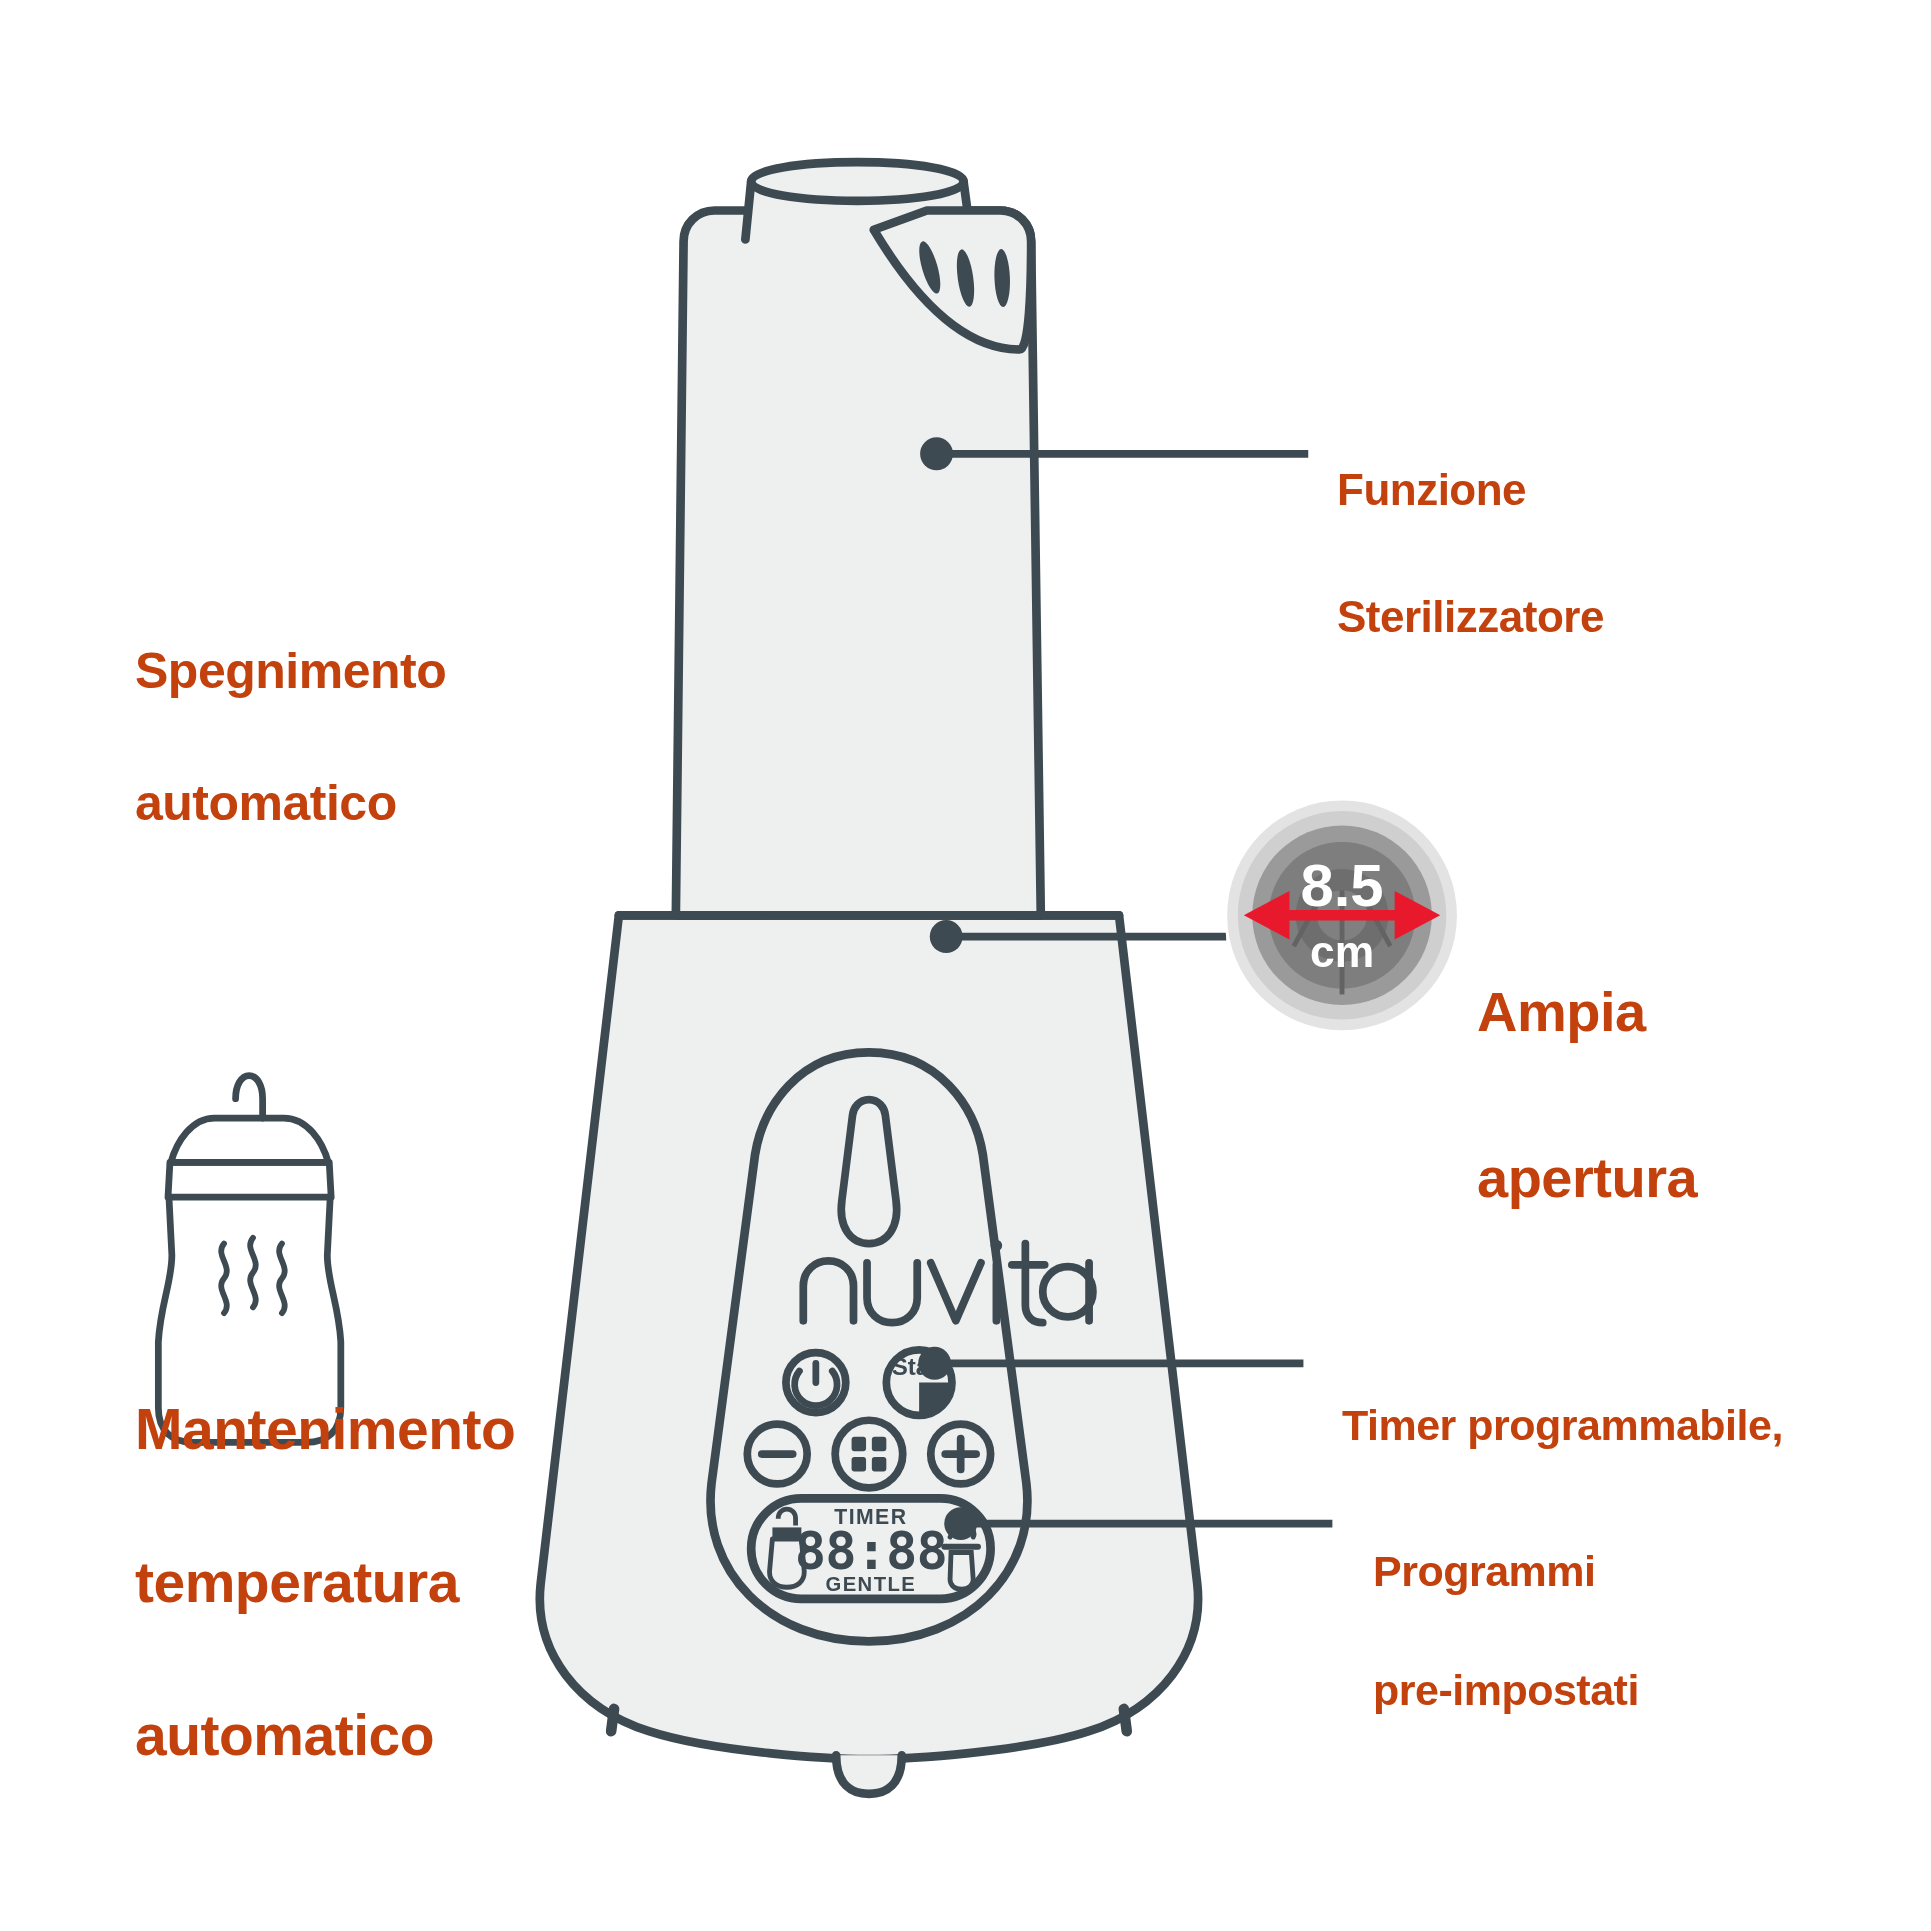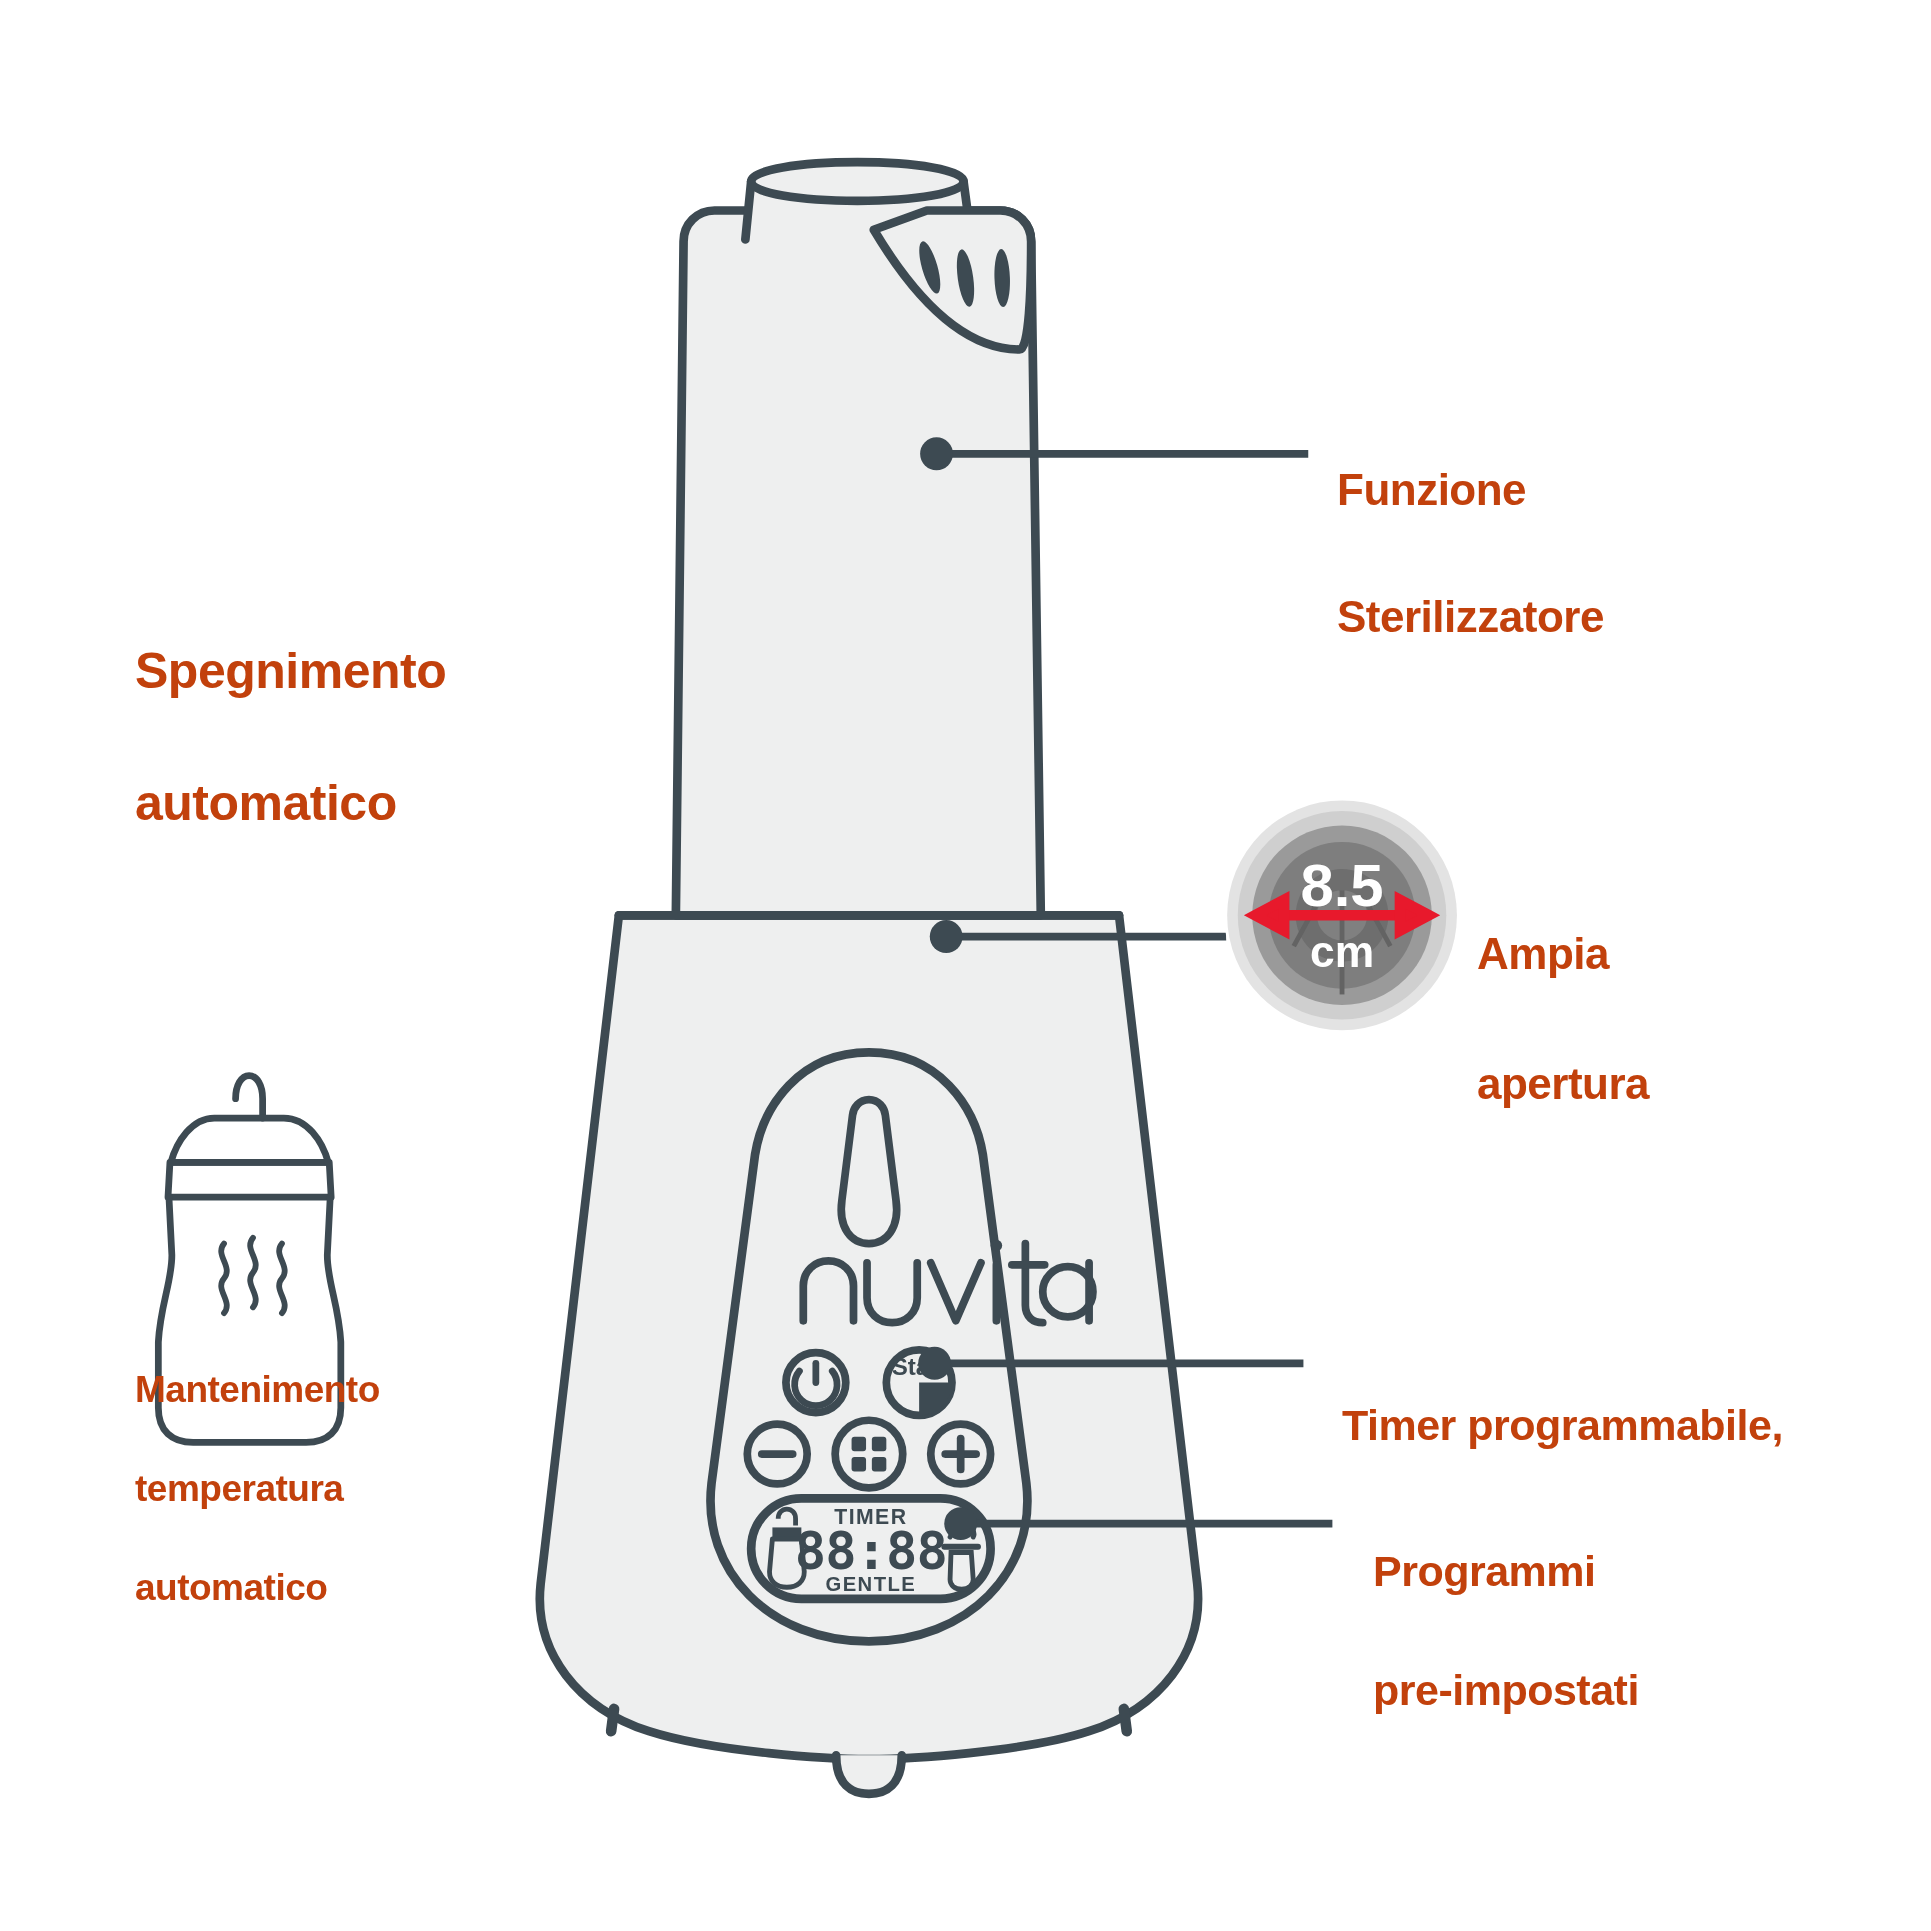--- a/index.html
+++ b/index.html
@@ -36,28 +36,28 @@
     line-height: 1.45;
   }
   #label-spegnimento {
     left: 135px;
     top: 572px;
     font-size: 50px;
     line-height: 1.32;
   }
   #label-ampia {
     left: 1477px;
-    top: 856px;
-    font-size: 44px;
+    top: 888px;
+    font-size: 56px;
     line-height: 1.48;
   }
   #label-mantenimento {
     left: 135px;
     top: 1315px;
-    font-size: 37px;
+    font-size: 57px;
     line-height: 1.34;
   }
   #label-timer {
     left: 1342px;
     top: 1338px;
     font-size: 43px;
     line-height: 1.36;
     text-align: right;
   }
   #label-programmi {

